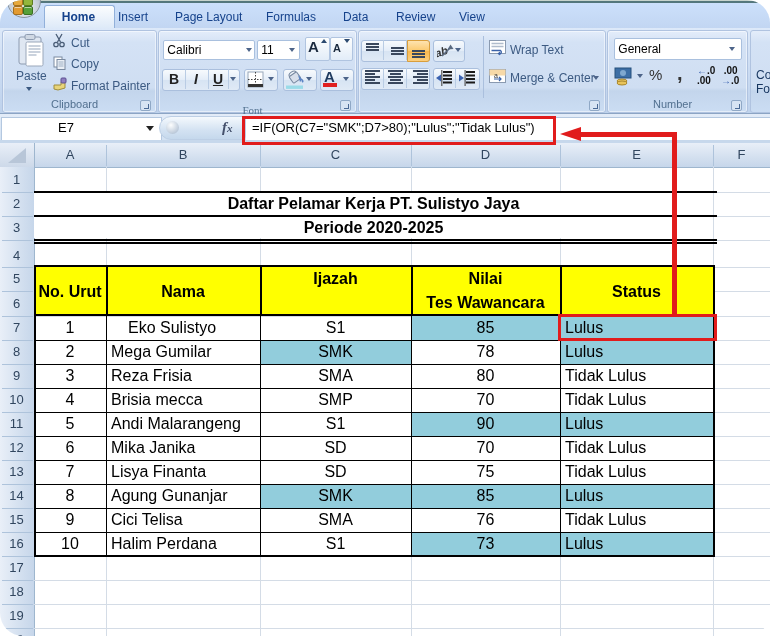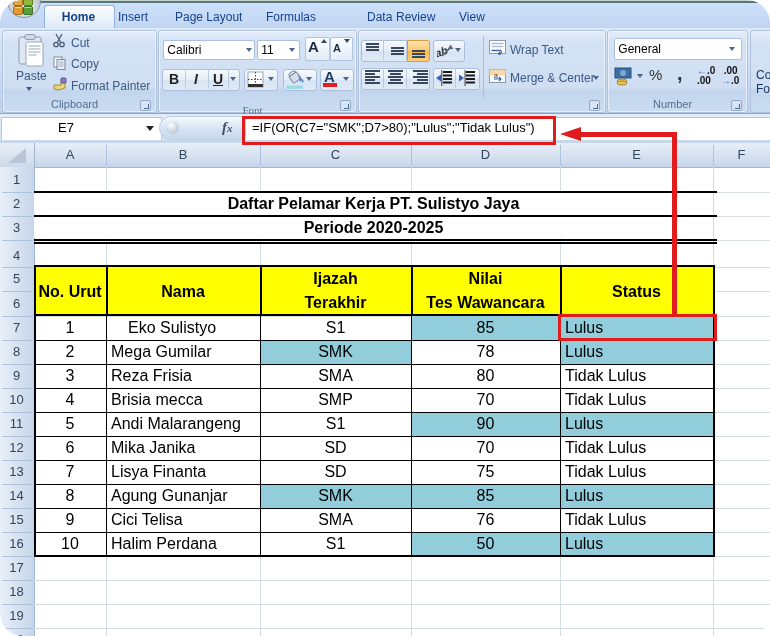--- a/index.html
+++ b/index.html
@@ -23,21 +23,21 @@
       <div style="position:absolute;left:5px;top:-3px;width:8px;height:7px;border-radius:2px;background:#e7a93c;border:1px solid #a5701e;box-shadow:inset 0 1px 0 rgba(255,255,255,.55);"></div>
       <div style="position:absolute;left:15px;top:-3px;width:8px;height:7px;border-radius:2px;background:#93b63c;border:1px solid #5d7d1f;box-shadow:inset 0 1px 0 rgba(255,255,255,.55);"></div>
       <div style="position:absolute;left:5px;top:6px;width:8px;height:7px;border-radius:2px;background:#e39a31;border:1px solid #a5701e;box-shadow:inset 0 1px 0 rgba(255,255,255,.55);"></div>
       <div style="position:absolute;left:15px;top:6px;width:8px;height:7px;border-radius:2px;background:#57a038;border:1px solid #3a7020;box-shadow:inset 0 1px 0 rgba(255,255,255,.55);"></div>
     </div>
 <div class="abs" style="left:44px;top:5px;width:69px;height:23px;background:linear-gradient(#fbfdfe,#ecf3fb 50%,#dce9f8);border:1px solid #91b0da;border-bottom:none;border-radius:3px 3px 0 0;"></div>
 <div class="tab" style="left:44px;top:10px;width:69px;text-align:center;font-weight:bold;">Home</div>
 <div class="tab" style="left:118px;top:10px;">Insert</div>
 <div class="tab" style="left:175px;top:10px;">Page Layout</div>
 <div class="tab" style="left:266px;top:10px;">Formulas</div>
-<div class="tab" style="left:343px;top:10px;margin-left:24px;">Data</div>
+<div class="tab" style="left:343px;top:10px;">Data</div>
 <div class="tab" style="left:396px;top:10px;">Review</div>
 <div class="tab" style="left:459px;top:10px;">View</div>
 <div class="abs" style="left:0;top:28px;width:770px;height:85px;background:linear-gradient(#dde9f9,#cadbf2 55%,#bed2ec);"></div>
 <div class="abs" style="left:0;top:113px;width:770px;height:1px;background:#8ba4c4;"></div>
 <div class="abs" style="left:2px;top:30px;width:153px;height:81px;border:1px solid #b0c3e0;border-radius:3px;background:linear-gradient(#e4edfa,#d4e2f5 14%,#cfdef2 70%,#c3d5ec 74%,#cbddf3);box-shadow:inset 0 0 0 1px rgba(255,255,255,.5);"></div>
 <div class="glabel" style="left:2px;top:98px;width:145px;">Clipboard</div>
 <div class="abs" style="left:140px;top:100px;width:9px;height:9px;border:1px solid #8fa8c6;border-radius:2px;background:#d7e4f3;">
       <div style="position:absolute;right:1px;bottom:1px;width:4px;height:4px;border-right:1px solid #4a6a95;border-bottom:1px solid #4a6a95;"></div>
     </div>
 <div class="abs" style="left:158px;top:30px;width:197px;height:81px;border:1px solid #b0c3e0;border-radius:3px;background:linear-gradient(#e4edfa,#d4e2f5 14%,#cfdef2 70%,#c3d5ec 74%,#cbddf3);box-shadow:inset 0 0 0 1px rgba(255,255,255,.5);"></div>
@@ -370,21 +370,20 @@
 <div class="abs" style="left:560px;top:265px;width:2px;height:51px;background:#000;"></div>
 <div class="abs" style="left:560px;top:316px;width:1px;height:240px;background:#000;"></div>
 <div class="abs" style="left:713px;top:265px;width:2px;height:291px;background:#000;"></div>
 <div class="abs" style="left:34px;top:265px;width:2px;height:51px;background:#000;"></div>
 <div class="abs" style="left:34px;top:316px;width:2px;height:240px;background:#000;"></div>
 <div class="cell b" style="left:34px;top:192px;width:679px;height:24px;line-height:24px;text-align:center;">Daftar Pelamar Kerja PT. Sulistyo Jaya</div>
 <div class="cell b" style="left:34px;top:216px;width:679px;height:24px;line-height:24px;text-align:center;">Periode 2020-2025</div>
 <div class="cell b" style="left:34px;top:267px;width:72px;height:49px;line-height:49px;text-align:center;">No. Urut</div>
 <div class="cell b" style="left:106px;top:267px;width:154px;height:49px;line-height:49px;text-align:center;">Nama</div>
 <div class="cell b" style="left:260px;top:270px;width:151px;text-align:center;">Ijazah</div>
-<div class="cell b" style="left:260px;top:294px;width:151px;text-align:center;">Terakhir</div>
 <div class="cell b" style="left:411px;top:294px;width:149px;text-align:center;">Tes Wawancara</div>
 <div class="cell b" style="left:411px;top:270px;width:149px;text-align:center;">Nilai</div>
 <div class="cell b" style="left:560px;top:267px;width:153px;height:49px;line-height:49px;text-align:center;">Status</div>
 <div class="cell" style="left:34px;top:316px;width:72px;height:24px;line-height:24px;text-align:center;">1</div>
 <div class="cell" style="left:106px;top:316px;width:154px;height:24px;line-height:24px;padding-left:22px;width:149px;">Eko Sulistyo</div>
 <div class="cell" style="left:260px;top:316px;width:151px;height:24px;line-height:24px;text-align:center;">S1</div>
 <div class="cell" style="left:411px;top:316px;width:149px;height:24px;line-height:24px;text-align:center;">85</div>
 <div class="cell" style="left:560px;top:316px;width:153px;height:24px;line-height:24px;padding-left:5px;width:148px;">Lulus</div>
 <div class="cell" style="left:34px;top:340px;width:72px;height:24px;line-height:24px;text-align:center;">2</div>
 <div class="cell" style="left:106px;top:340px;width:154px;height:24px;line-height:24px;padding-left:5px;width:149px;">Mega Gumilar</div>
@@ -422,19 +421,19 @@
 <div class="cell" style="left:411px;top:484px;width:149px;height:24px;line-height:24px;text-align:center;">85</div>
 <div class="cell" style="left:560px;top:484px;width:153px;height:24px;line-height:24px;padding-left:5px;width:148px;">Lulus</div>
 <div class="cell" style="left:34px;top:508px;width:72px;height:24px;line-height:24px;text-align:center;">9</div>
 <div class="cell" style="left:106px;top:508px;width:154px;height:24px;line-height:24px;padding-left:5px;width:149px;">Cici Telisa</div>
 <div class="cell" style="left:260px;top:508px;width:151px;height:24px;line-height:24px;text-align:center;">SMA</div>
 <div class="cell" style="left:411px;top:508px;width:149px;height:24px;line-height:24px;text-align:center;">76</div>
 <div class="cell" style="left:560px;top:508px;width:153px;height:24px;line-height:24px;padding-left:5px;width:148px;">Tidak Lulus</div>
 <div class="cell" style="left:34px;top:532px;width:72px;height:24px;line-height:24px;text-align:center;">10</div>
 <div class="cell" style="left:106px;top:532px;width:154px;height:24px;line-height:24px;padding-left:5px;width:149px;">Halim Perdana</div>
 <div class="cell" style="left:260px;top:532px;width:151px;height:24px;line-height:24px;text-align:center;">S1</div>
-<div class="cell" style="left:411px;top:532px;width:149px;height:24px;line-height:24px;text-align:center;">50</div>
+<div class="cell" style="left:411px;top:532px;width:149px;height:24px;line-height:24px;text-align:center;">73</div>
 <div class="cell" style="left:560px;top:532px;width:153px;height:24px;line-height:24px;padding-left:5px;width:148px;">Lulus</div>
 <div class="abs" style="left:242px;top:116px;width:308px;height:23px;border:3px solid #e11c1c;"></div>
 <div class="abs" style="left:558px;top:314px;width:153px;height:21px;border:3px solid #e11c1c;"></div>
 <div class="abs" style="left:580px;top:132px;width:96px;height:5px;background:#e11c1c;"></div>
 <div class="abs" style="left:560px;top:127px;width:0;height:0;border-top:7px solid transparent;border-bottom:7px solid transparent;border-right:21px solid #e11c1c;"></div>
 <div class="abs" style="left:672px;top:132px;width:5px;height:182px;background:#e11c1c;"></div>
 </div>
 </body></html>

